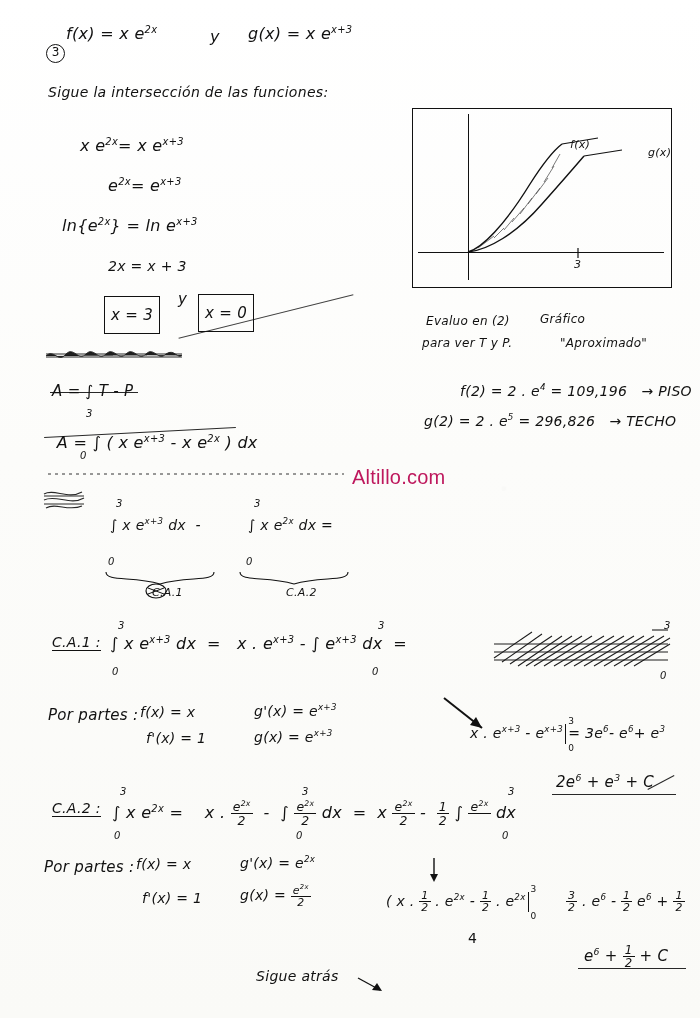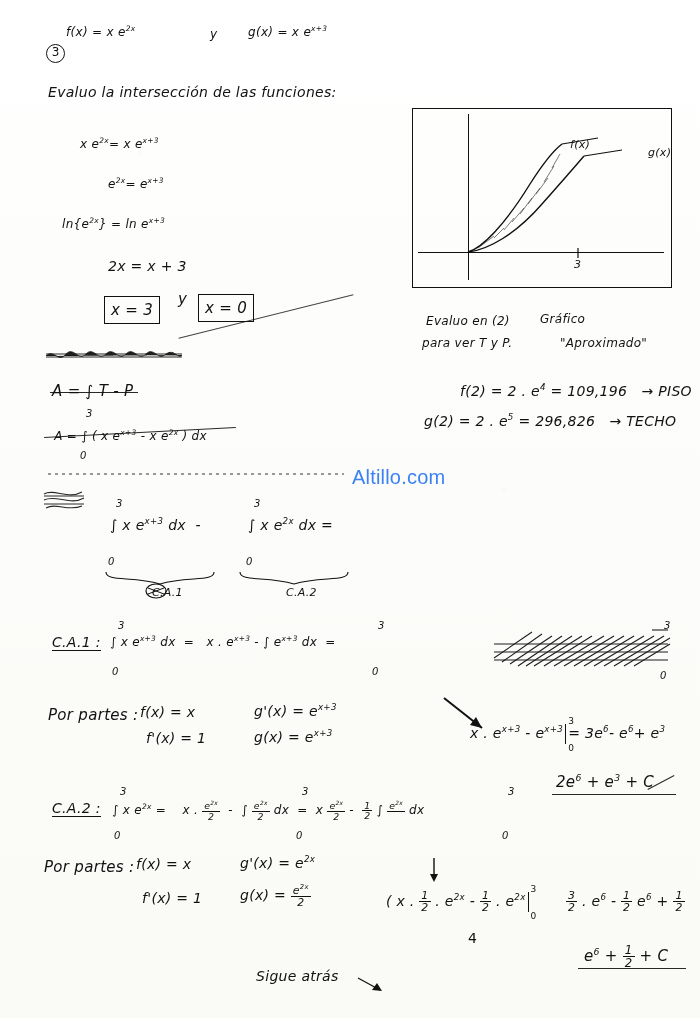--- a/index.html
+++ b/index.html
@@ -28,61 +28,61 @@
     transform-origin:left top;
   }
   
   .hw{ font-style:italic; font-weight:400; }
   .sz10{font-size:10px;}
   .sz11{font-size:11px;}
   .sz12{font-size:12px;}
   .sz13{font-size:15px;}
   .sz14{font-size:14px;}
   .sz15{font-size:15px;}
-  .sz16{font-size:12px;}
+  .sz16{font-size:16px;}
   .sz18{font-size:14px;}
   .sup{font-size:0.62em;vertical-align:super;}
   .frac{display:inline-block;text-align:center;vertical-align:middle;font-size:0.78em;line-height:1.05;}
   .frac .num{display:block;border-bottom:1px solid #111;padding:0 2px;}
   .frac .den{display:block;padding:0 2px;}
   .circnum{
     display:inline-block;border:1.4px solid #111;border-radius:50%;
     width:17px;height:17px;line-height:15px;text-align:center;font-size:12px;font-style:normal;
   }
-  .boxed{border:1.4px solid #111;padding:4px 6px;display:inline-block;font-style:italic;}
+  .boxed{border:1.4px solid #111;padding:9px 6px;display:inline-block;font-style:italic;}
   .evalbar{display:inline-block;border-left:1.3px solid #111;height:20px;margin:0 2px;position:relative;vertical-align:middle;}
   .evalbar .t{position:absolute;top:-8px;left:2px;font-size:9px;font-style:normal;}
   .evalbar .b{position:absolute;bottom:-9px;left:2px;font-size:9px;font-style:normal;}
   .strike{position:absolute;height:1.3px;background:#111;opacity:.9;}
 
   
   .graphbox{position:absolute;border:1.2px solid #111;background:transparent;}
   .axis-h{position:absolute;height:1.3px;background:#111;}
   .axis-v{position:absolute;width:1.3px;background:#111;}
 
   
   .watermark{
     position:absolute;font-family:"Liberation Sans", sans-serif;font-style:normal;
-    color:#3b82f6;font-size:20px;letter-spacing:0.2px;
+    color:#be185d;font-size:20px;letter-spacing:0.2px;
   }
   .underline{border-bottom:1.2px solid #111;}
 </style>
 </head>
 <body>
 
 <div class="paper"></div>
 
 <div class="hw sz15" style="left:36px;top:24px;">
   <span class="circnum">3</span>
 </div>
 <div class="hw sz16" style="left:66px;top:24px;"><span>f(x) = x e</span><span class="sup">2x</span></div>
 <div class="hw sz16" style="left:210px;top:27px;"><span>y</span></div>
 <div class="hw sz16" style="left:248px;top:24px;"><span>g(x) = x e</span><span class="sup">x+3</span></div>
 
-<div class="hw sz14" style="left:48px;top:84px;"><span>Evaluo la intersección de las funciones:</span></div>
+<div class="hw sz14" style="left:48px;top:84px;"><span>Sigue la intersección de las funciones:</span></div>
 
 <div class="hw sz16" style="left:80px;top:136px;"><span>x e</span><span class="sup">2x</span><span>= x e</span><span class="sup">x+3</span></div>
 
 <div class="hw sz16" style="left:108px;top:176px;"><span>e</span><span class="sup">2x</span><span>= e</span><span class="sup">x+3</span></div>
 
 <div class="hw sz16" style="left:62px;top:216px;"><span>ln{e</span><span class="sup">2x</span><span>} = ln e</span><span class="sup">x+3</span></div>
 
 <div class="hw sz14" style="left:108px;top:258px;"><span>2x = x + 3</span></div>
 
 <div class="hw sz15" style="left:104px;top:296px;"><span class="boxed">x = 3</span></div>

